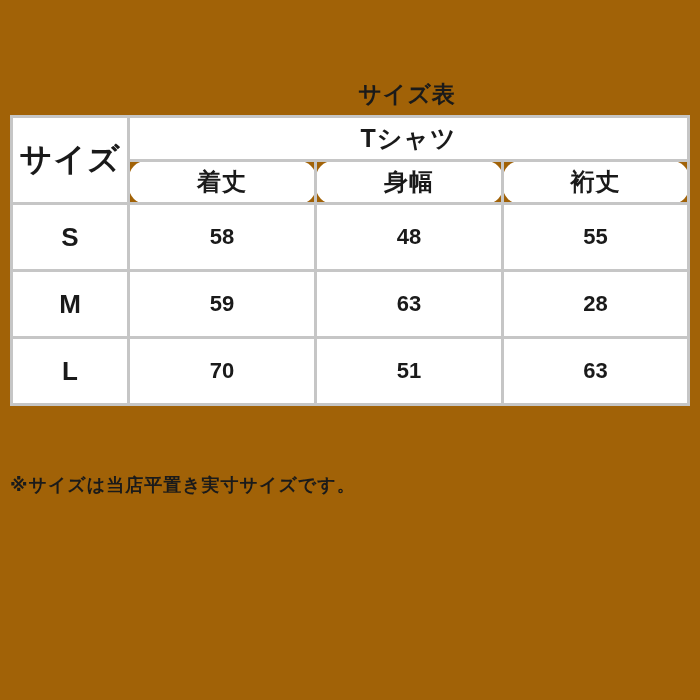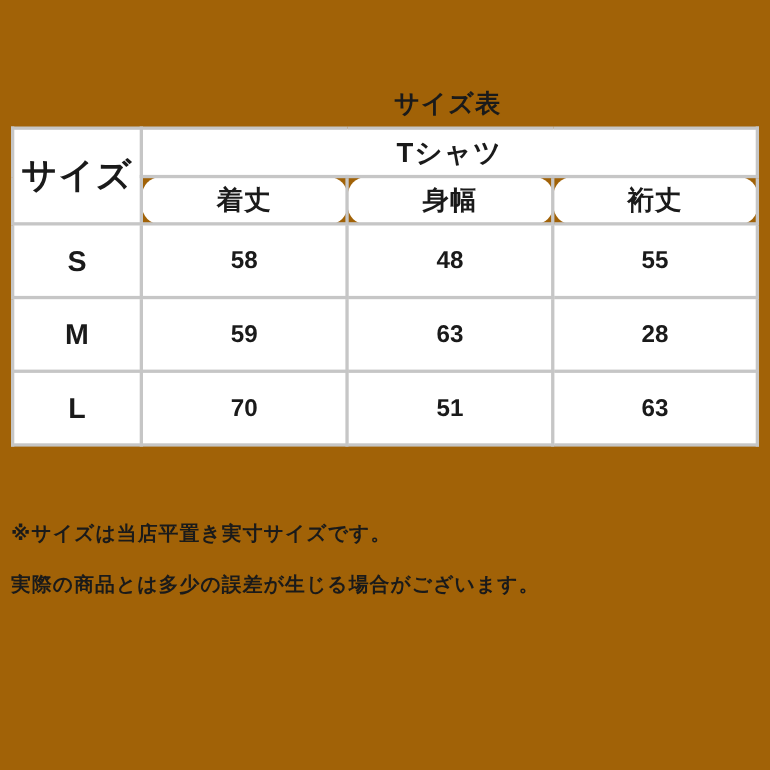--- a/index.html
+++ b/index.html
@@ -111,16 +111,15 @@
         <td>70</td>
         <td>51</td>
         <td>63</td>
       </tr>
     </tbody>
   </table>
 
 
   <div class="notes">
     <div>※サイズは当店平置き実寸サイズです。</div>
-    <div>実際の商品とは多少の誤差が生じる場合がございます。</div>
   </div>
 
 </div>
 
 </body></html>

